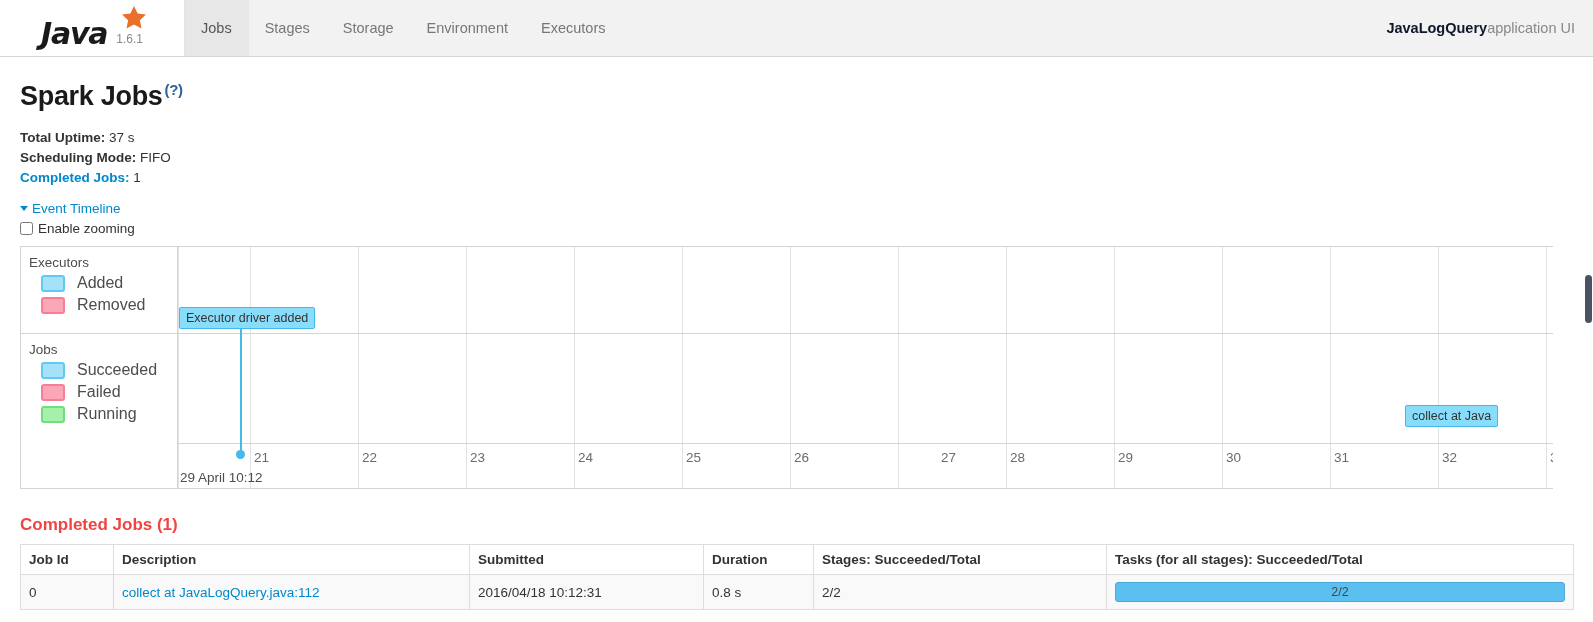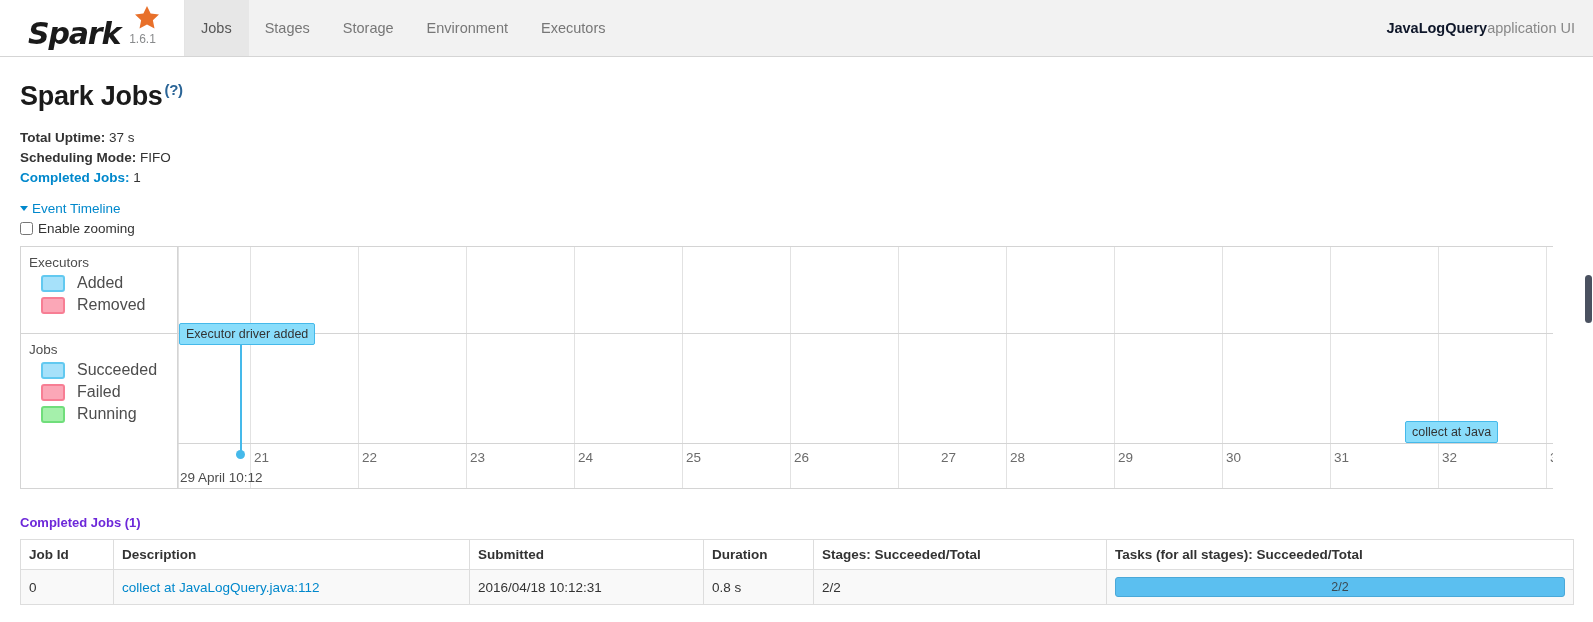--- a/index.html
+++ b/index.html
@@ -124,33 +124,33 @@
   .tl-axis-label {
     position: absolute; font-size: 13.5px; color: #6b6b6b;
   }
   .tl-date-label {
     position: absolute; font-size: 13.5px; color: #4d4d4d;
   }
 
   .tl-event-box {
     position: absolute; background: #89ddfb; border: 1px solid #45b9ea;
     border-radius: 2px; font-size: 12.5px; color: #333;
-    padding: 3px 6px; white-space: nowrap; z-index: 4; cursor: pointer; margin-top: 16px;
+    padding: 3px 6px; white-space: nowrap; z-index: 4; cursor: pointer;
   }
   .tl-stem {
     position: absolute; width: 2px; background: #45b9ea; z-index: 2;
   }
   .tl-dot {
     position: absolute; width: 9px; height: 9px; border-radius: 50%;
     background: #45b9ea; z-index: 4;
   }
 
   
   h4.section-title {
-    font-size: 13px; font-weight: bold; color: #6d28d9;
+    font-size: 17px; font-weight: bold; color: #ef4444;
     margin: 26px 0 9px 0;
   }
   table.jobs {
     border-collapse: collapse; width: 1553px; font-size: 13.5px;
     table-layout: fixed;
   }
   table.jobs th {
     text-align: left; font-weight: bold; color: #333;
     border: 1px solid #dddddd; padding: 7px 8px;
     background: #ffffff; white-space: nowrap;
@@ -179,21 +179,21 @@
     position: absolute; right: 1px; top: 275px; width: 7px; height: 48px;
     background: #4a5160; border-radius: 4px;
   }
 </style>
 </head>
 <body>
 
 <div class="navbar">
   <div class="brand">
     <div class="brand-inner">
-      <span class="spark-word">Spark</span>
+      <span class="spark-word">Java</span>
       <svg class="spark-star" viewBox="0 0 24 24">
         <path fill="#e8702a" d="M12 1.5 L14.9 7.6 L21.6 8.4 L16.7 13 L18 19.6 L12 16.3 L6 19.6 L7.3 13 L2.4 8.4 L9.1 7.6 Z"></path>
       </svg>
       <span class="brand-version">1.6.1</span>
     </div>
   </div>
 
   <div class="nav-tabs">
     <div class="nav-tab active">
         <span>Jobs</span>

